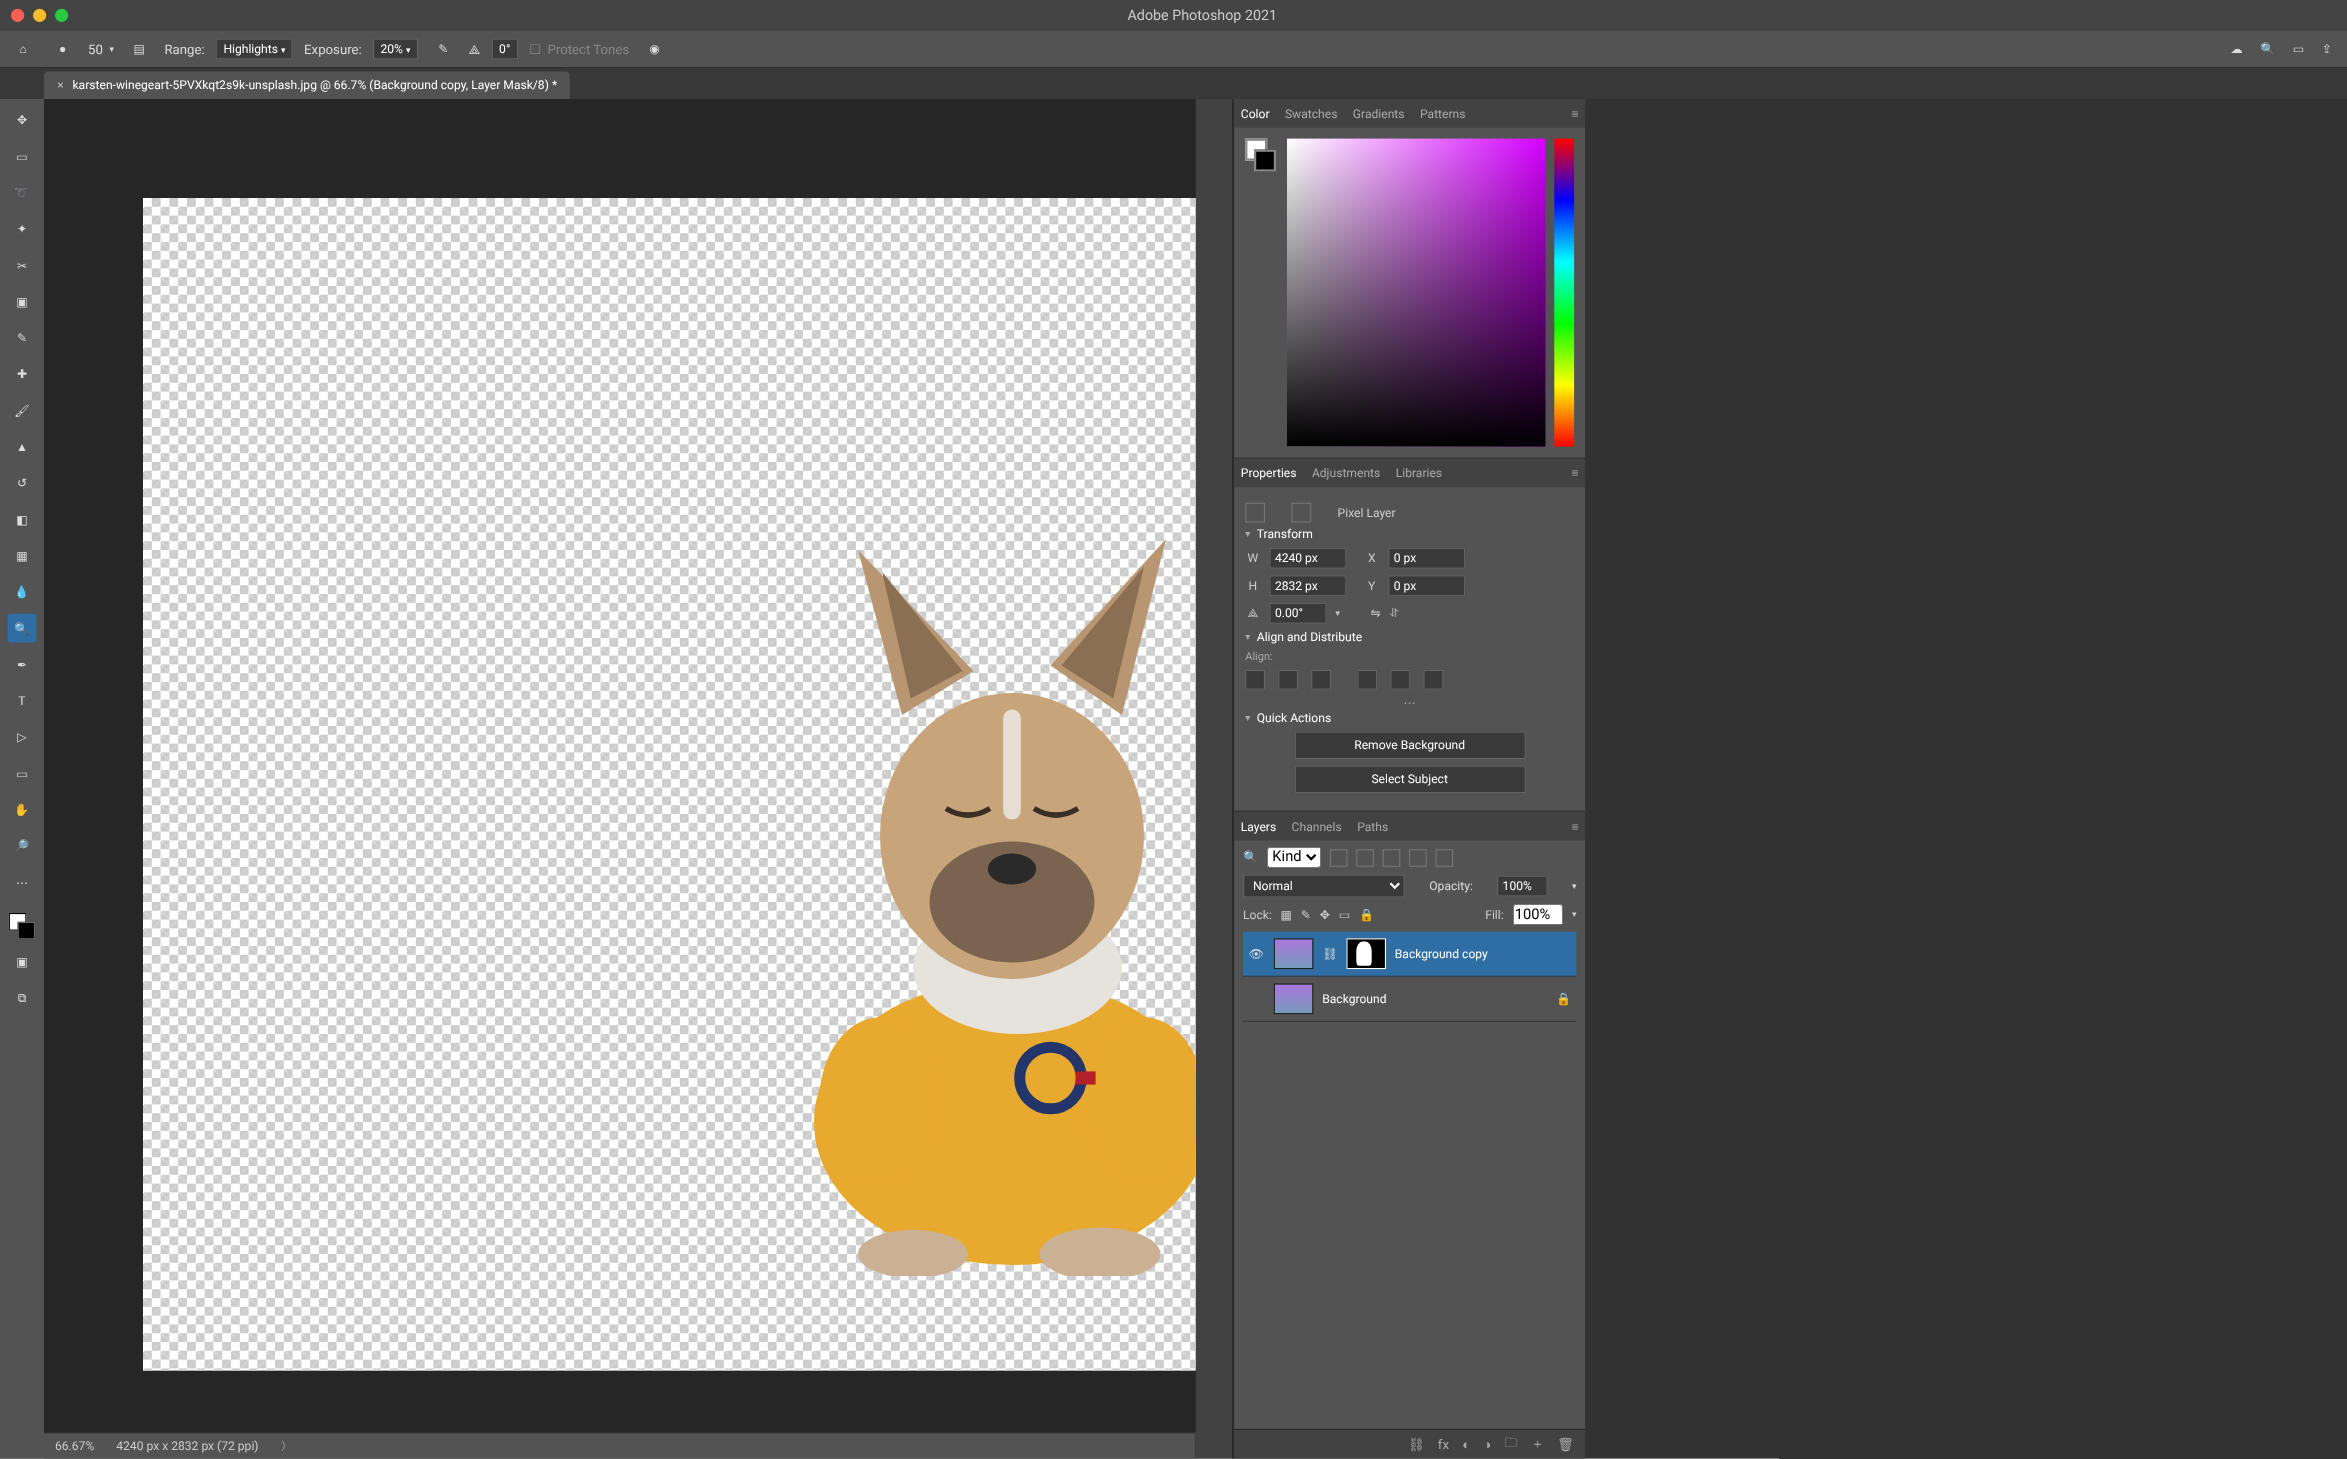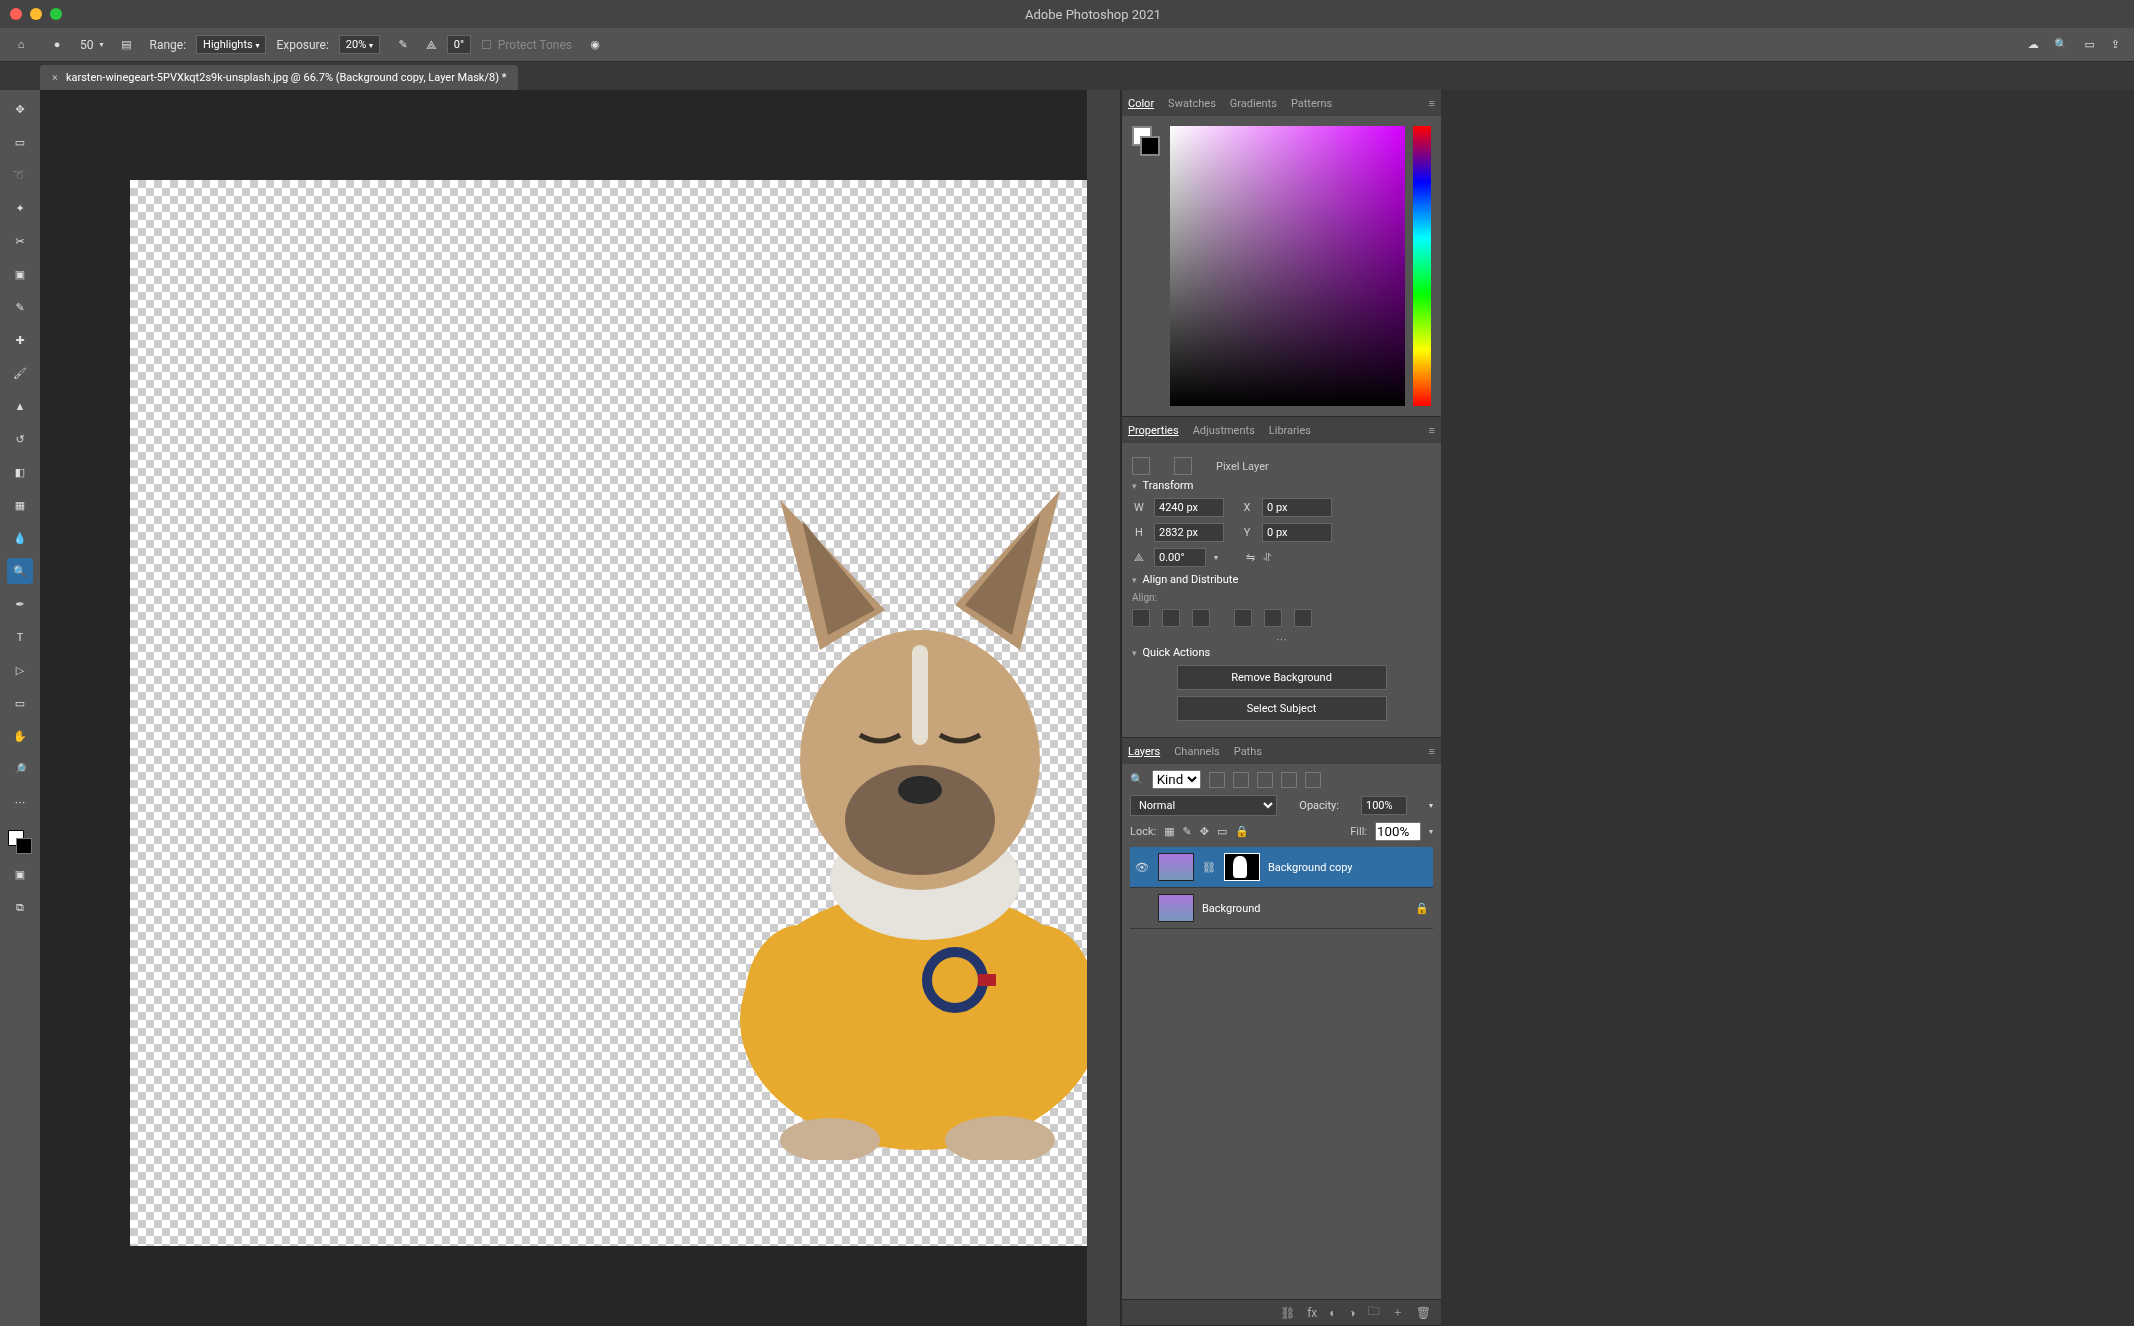--- a/index.html
+++ b/index.html
@@ -27,21 +27,21 @@
 .canvas-wrap{ flex:1; background:#262626; position:relative; overflow:hidden;}
 .canvas{ position:absolute; left:90px; top:90px; width:1600px; height:1066px;
   background-image:linear-gradient(45deg,#ccc 25%,transparent 25%),linear-gradient(-45deg,#ccc 25%,transparent 25%),linear-gradient(45deg,transparent 75%,#ccc 75%),linear-gradient(-45deg,transparent 75%,#ccc 75%);
   background-size:16px 16px; background-position:0 0,0 8px,8px -8px,-8px 0; background-color:#fff;}
 .panels{ width:320px; background:#535353; display:flex; flex-direction:column; border-left:1px solid #2a2a2a;}
 .collapse-strip{ width:34px; background:#424242; border-right:1px solid #2a2a2a; }
 .panels-wrap{ display:flex; flex:1; }
 .panel{ border-bottom:1px solid #2a2a2a; }
 .panel-tabs{ display:flex; background:#424242; height:26px; align-items:center; padding:0 6px; gap:14px; font-size:11px;}
 .panel-tabs span{ color:#aaa; cursor:pointer; }
-.panel-tabs span.active{ color:#fff;text-decoration:underline; }
+.panel-tabs span.active{ color:#fff; }
 .panel-tabs .menu{ margin-left:auto; color:#aaa; }
 .color-panel{ height:300px; padding:10px; display:flex; gap:8px;}
 .color-swatches{ width:30px; position:relative;}
 .color-swatches .fg{position:absolute; width:20px; height:20px; background:#fff; border:2px solid #888; left:0; top:0;}
 .color-swatches .bg{position:absolute; width:20px; height:20px; background:#000; border:2px solid #888; left:8px; top:10px;}
 .color-field{ flex:1; background:linear-gradient(to bottom,rgba(0,0,0,0),#000),linear-gradient(to right,#fff,#d400ff); position:relative;}
 .hue-strip{ width:18px; background:linear-gradient(to bottom,#f00,#00f,#0ff,#0f0,#ff0,#f00);}
 .props-body{ padding:10px; font-size:11px; color:#ccc; }
 .section-hdr{ display:flex; align-items:center; gap:6px; margin:0 0 6px; font-weight:normal; color:#fff; font-size:11px;}
 .section-hdr::before{content:"▾"; font-size:9px; color:#aaa;}
@@ -177,20 +177,25 @@
         <path d="M118 175 L92 60 L165 150 Z" fill="#8a6f53"></path>
         <path d="M302 175 L330 55 L255 145 Z" fill="#8a6f53"></path>
 
         <rect x="202" y="185" width="16" height="100" fill="#e6e0d4" rx="8"></rect>
 
         <circle cx="245" cy="520" r="28" fill="none" stroke="#22366b" stroke-width="10"></circle>
         <rect x="268" y="514" width="18" height="12" fill="#b4202a"></rect>
       </svg>
     </div>
 
+    <div class="statusbar" style="position:absolute;left:0;right:0;bottom:0;">
+      <span>66.67%</span>
+      <span>4240 px x 2832 px (72 ppi)</span>
+      <span>〉</span>
+    </div>
   </div>
 
   <div class="panels-wrap">
     <div class="collapse-strip"></div>
     <div class="panels">
 
       <div class="panel">
         <div class="panel-tabs">
           <span class="active">Color</span>
           <span>Swatches</span>

